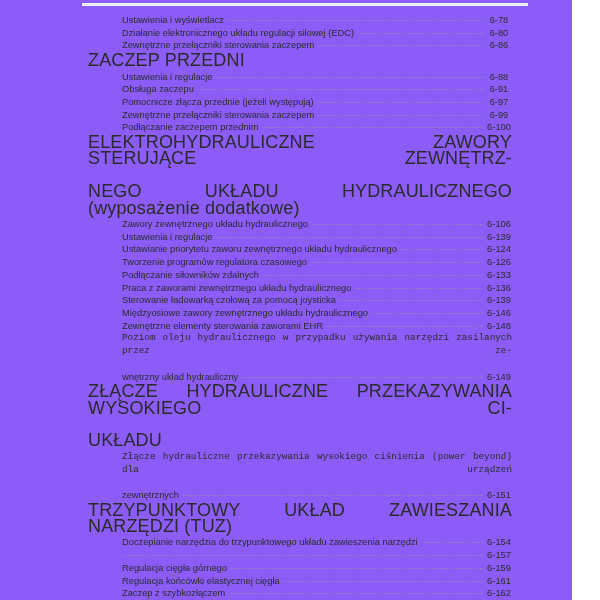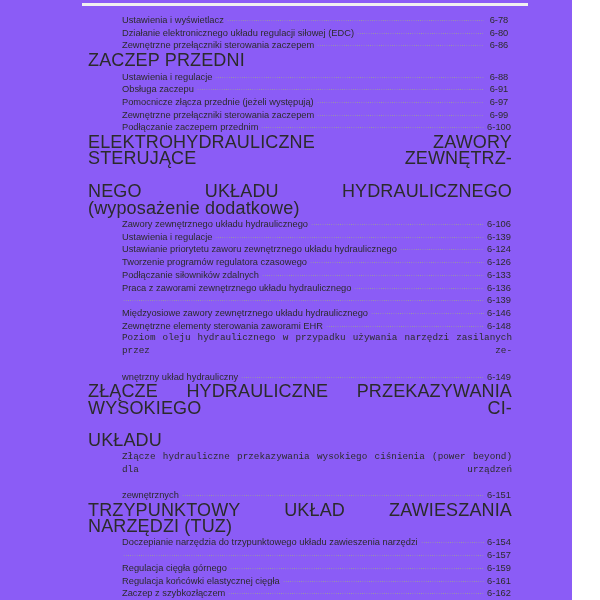--- a/index.html
+++ b/index.html
@@ -251,20 +251,21 @@
             </li>
             <li class="entry">
               <div class="entry-row">
                 <span class="entry-title">Praca z zaworami zewnętrznego układu hydraulicznego</span>
                 <span class="leader"></span>
                 <span class="entry-page">6-136</span>
               </div>
             </li>
             <li class="entry">
               <div class="entry-row">
+                <span class="entry-title">Sterowanie ładowarką czołową za pomocą joysticka</span>
                 <span class="leader"></span>
                 <span class="entry-page">6-139</span>
               </div>
             </li>
             <li class="entry">
               <div class="entry-row">
                 <span class="entry-title">Międzyosiowe zawory zewnętrznego układu hydraulicznego</span>
                 <span class="leader"></span>
                 <span class="entry-page">6-146</span>
               </div>

